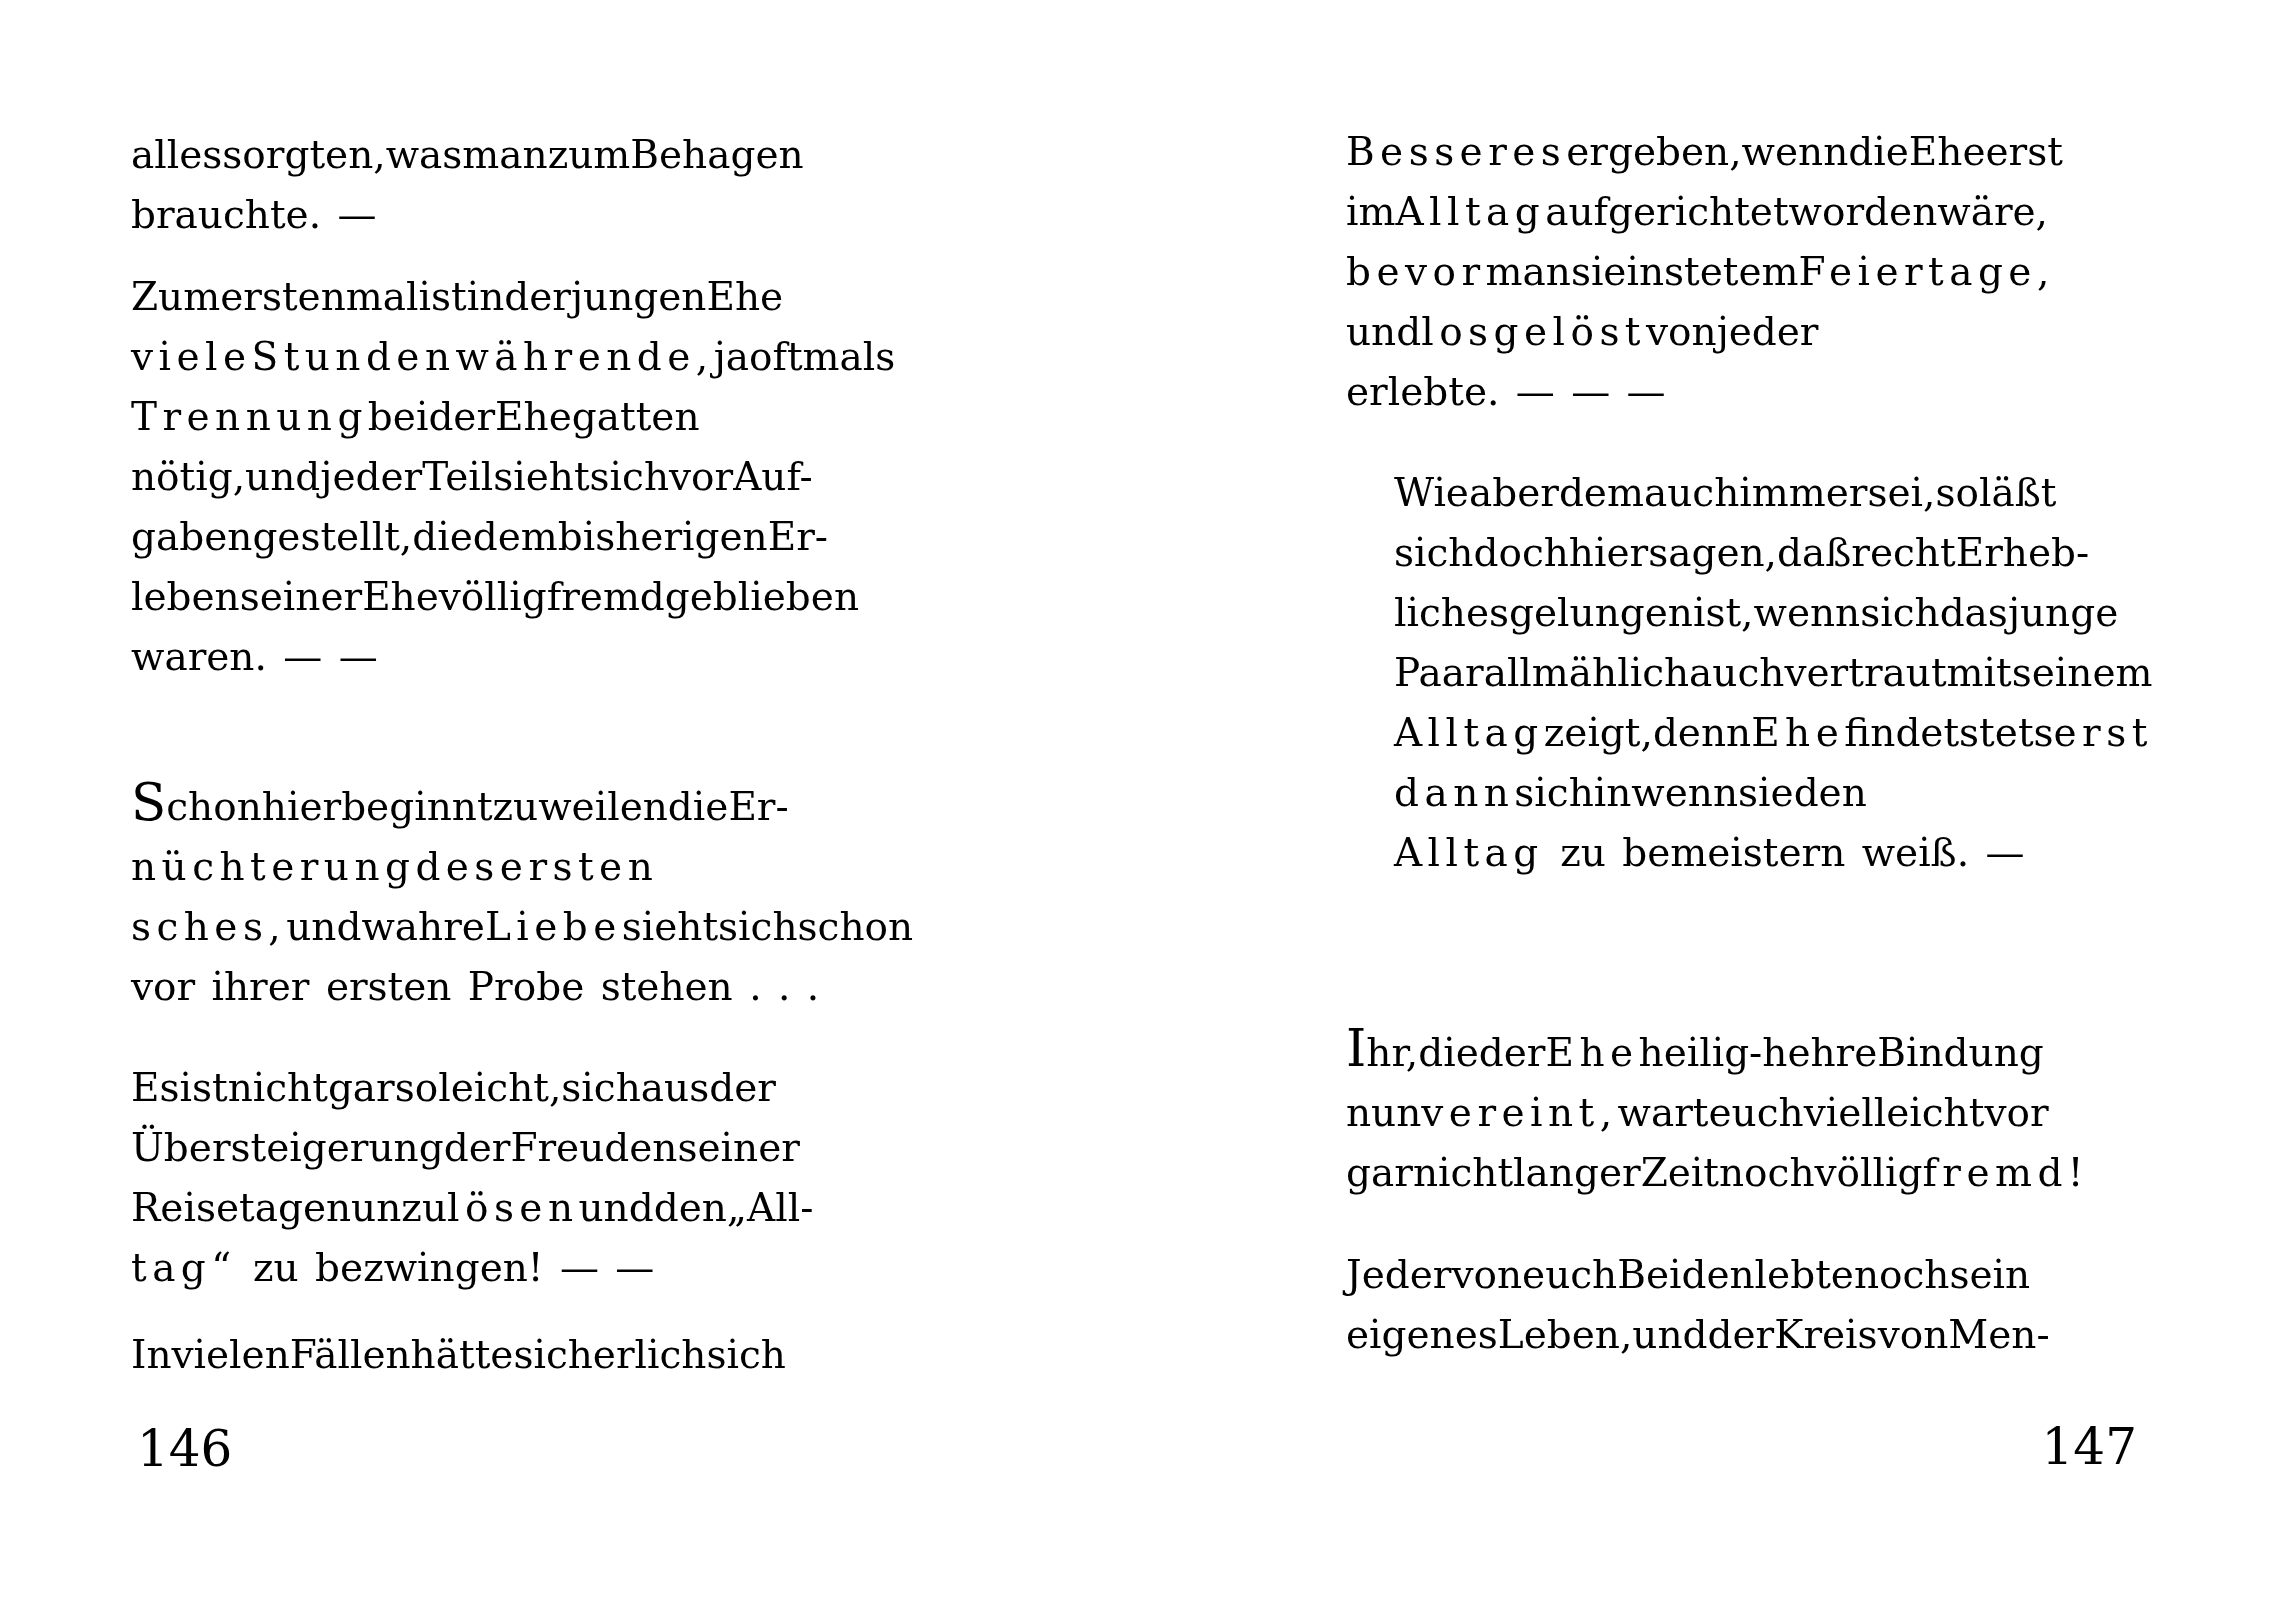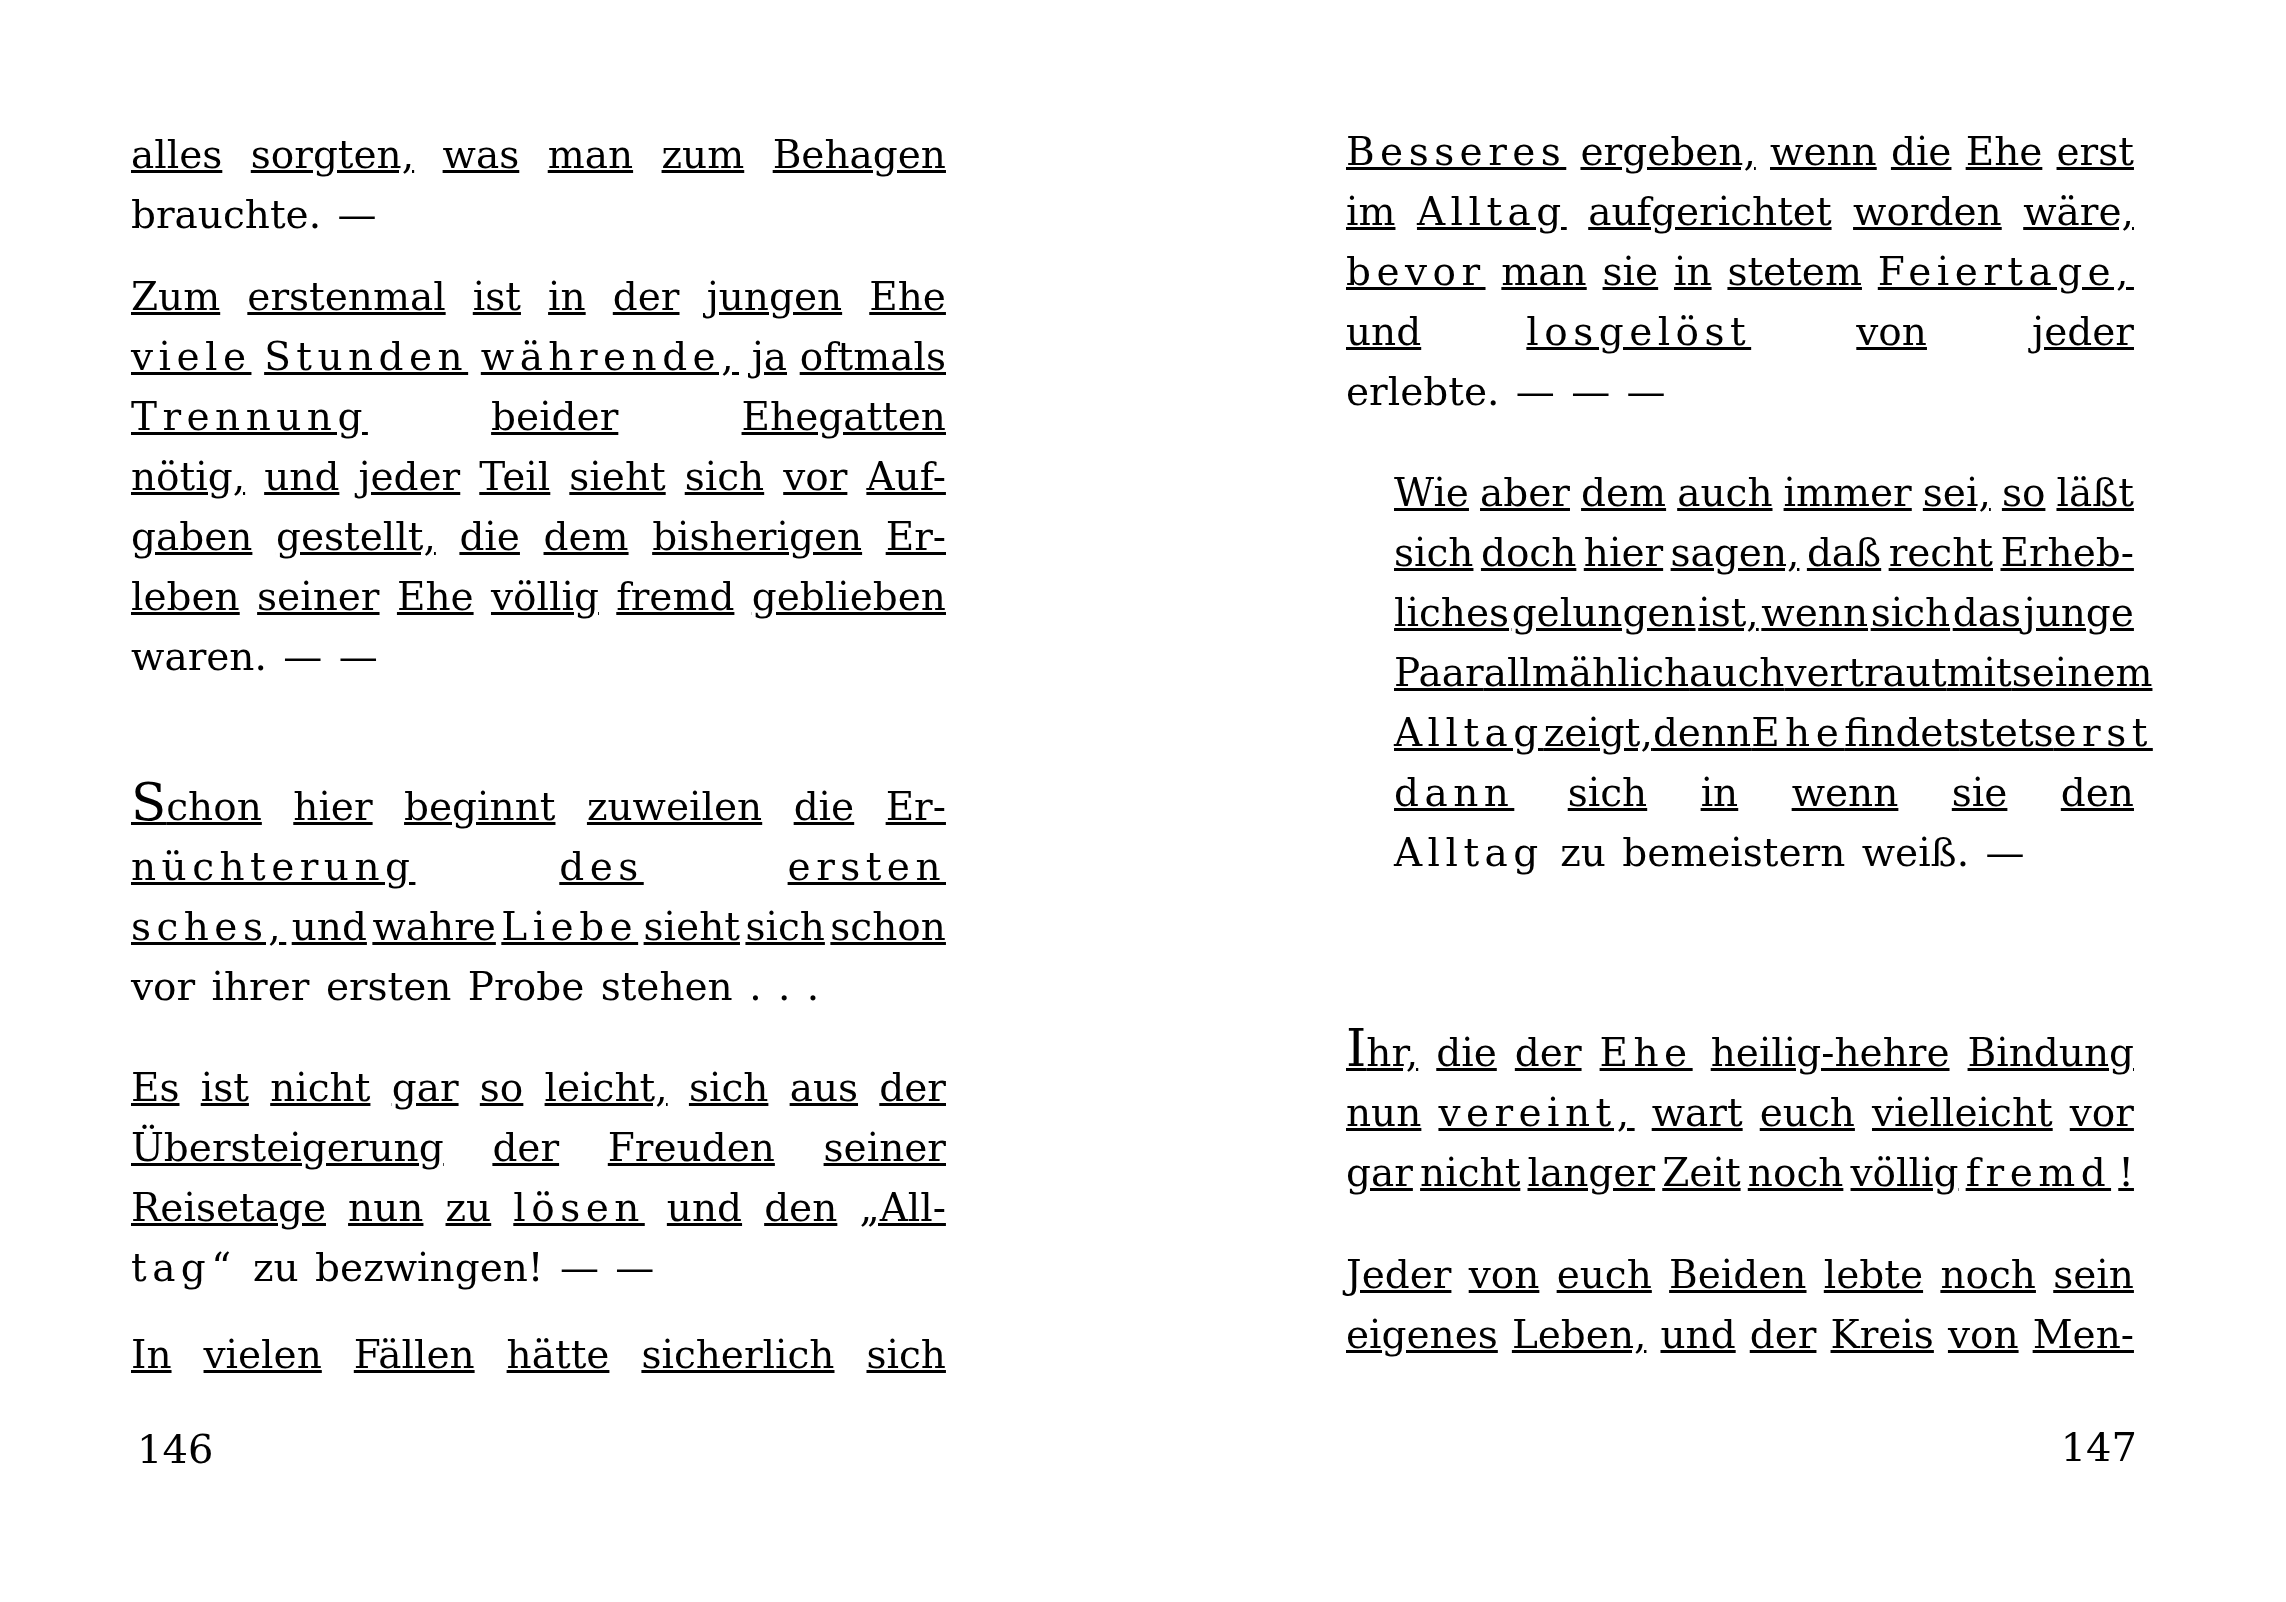--- a/index.html
+++ b/index.html
@@ -22,26 +22,26 @@
   #page-left  .para:nth-of-type(5){margin-top:27px;}
   #page-right .para:nth-of-type(2){margin-top:41px;margin-left:48px;}
   #page-right .para:nth-of-type(3){margin-top:140px;}
   #page-right .para:nth-of-type(4){margin-top:42px;}
   .line{
     display:flex;
     align-items:baseline;
     line-height:60px;
     white-space:nowrap;
   }
-  .line.j{justify-content:space-between;text-decoration:underline;}
+  .line.j{justify-content:flex-start;}
   .line.nj{justify-content:flex-start;column-gap:0.42em;}
   .word{display:inline-block;}
   .sp{letter-spacing:0.14em;}
   .init{font-size:1.32em;line-height:1;}
-  .pageno{position:absolute;font-size:40px;line-height:40px;}
+  .pageno{position:absolute;font-size:50px;line-height:40px;}
   #pageno-left{left:137px;top:1429px;}
   #pageno-right{right:149px;top:1427px;}
 </style>
 </head>
 <body>
 
 <div class="scan">
   <div class="col" id="page-left">
       <div class="para">
         <div class="line j">

